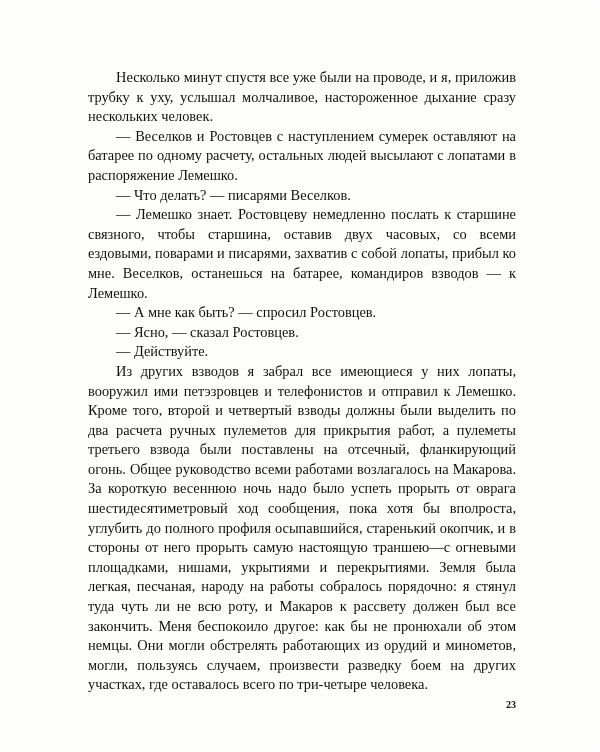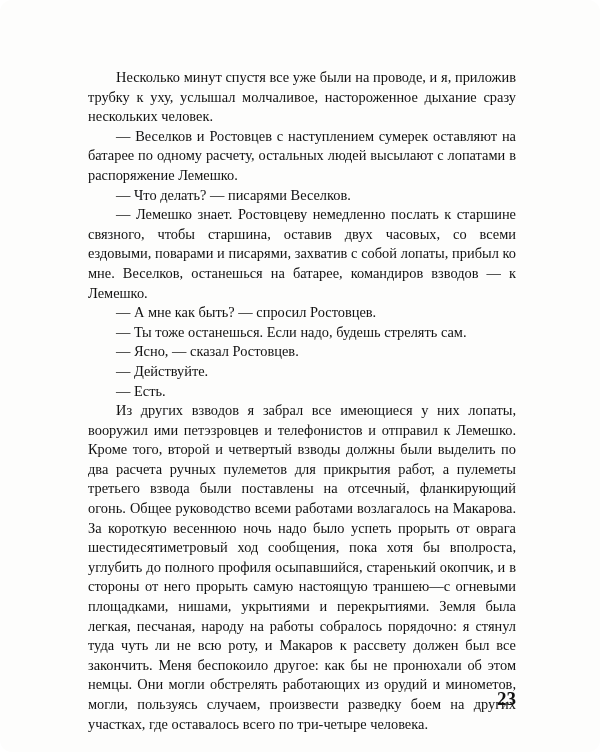--- a/index.html
+++ b/index.html
@@ -32,36 +32,34 @@
     text-indent: 28px;
     hyphens: manual;
   }
   .para.bold {
     font-weight: normal;
   }
   .page-number {
     position: absolute;
     right: 84px;
     bottom: 42px;
-    font-size: 19px;
+    font-size: 10px;
     font-weight: bold;
     font-family: "Liberation Serif", "DejaVu Serif", serif;
     color: #111111;
   }
 </style>
 </head>
 <body>
 
 <div class="page">
   <div class="text-block">
     <p class="para">Несколько минут спустя все уже были на проводе, и я, приложив трубку к уху, услышал молчаливое, настороженное дыхание сразу нескольких человек.</p>
     <p class="para">— Веселков и Ростовцев с наступлением сумерек оставляют на батарее по одному расчету, остальных людей высылают с лопатами в распоряжение Лемешко.</p>
     <p class="para">— Что делать? — писарями Веселков.</p>
     <p class="para">— Лемешко знает. Ростовцеву немедленно послать к старшине связного, чтобы старшина, оставив двух часовых, со всеми ездовыми, поварами и писарями, захватив с собой лопаты, прибыл ко мне. Веселков, останешься на батарее, командиров взводов — к Лемешко.</p>
     <p class="para">— А мне как быть? — спросил Ростовцев.</p>
-    <p class="para">— Ты тоже останешься. Если надо, будешь стрелять сам.</p>
     <p class="para">— Ясно, — сказал Ростовцев.</p>
     <p class="para bold">— Действуйте.</p>
-    <p class="para bold">— Есть.</p>
     <p class="para">Из других взводов я забрал все имеющиеся у них лопаты, вооружил ими петэзровцев и телефонистов и отправил к Лемешко. Кроме того, второй и четвертый взводы должны были выделить по два расчета ручных пулеметов для прикрытия работ, а пулеметы третьего взвода были поставлены на отсечный, фланкирующий огонь. Общее руководство всеми работами возлагалось на Макарова. За короткую весеннюю ночь надо было успеть прорыть от оврага шестидесятиметровый ход сообщения, пока хотя бы вполроста, углубить до полного профиля осыпавшийся, старенький окопчик, и в стороны от него прорыть самую настоящую траншею—с огневыми площадками, нишами, укрытиями и перекрытиями. Земля была легкая, песчаная, народу на работы собралось порядочно: я стянул туда чуть ли не всю роту, и Макаров к рассвету должен был все закончить. Меня беспокоило другое: как бы не пронюхали об этом немцы. Они могли обстрелять работающих из орудий и минометов, могли, пользуясь случаем, произвести разведку боем на других участках, где оставалось всего по три-четыре человека.</p>
   </div>
   <div class="page-number">23</div>
 </div>
 
 </body></html>

